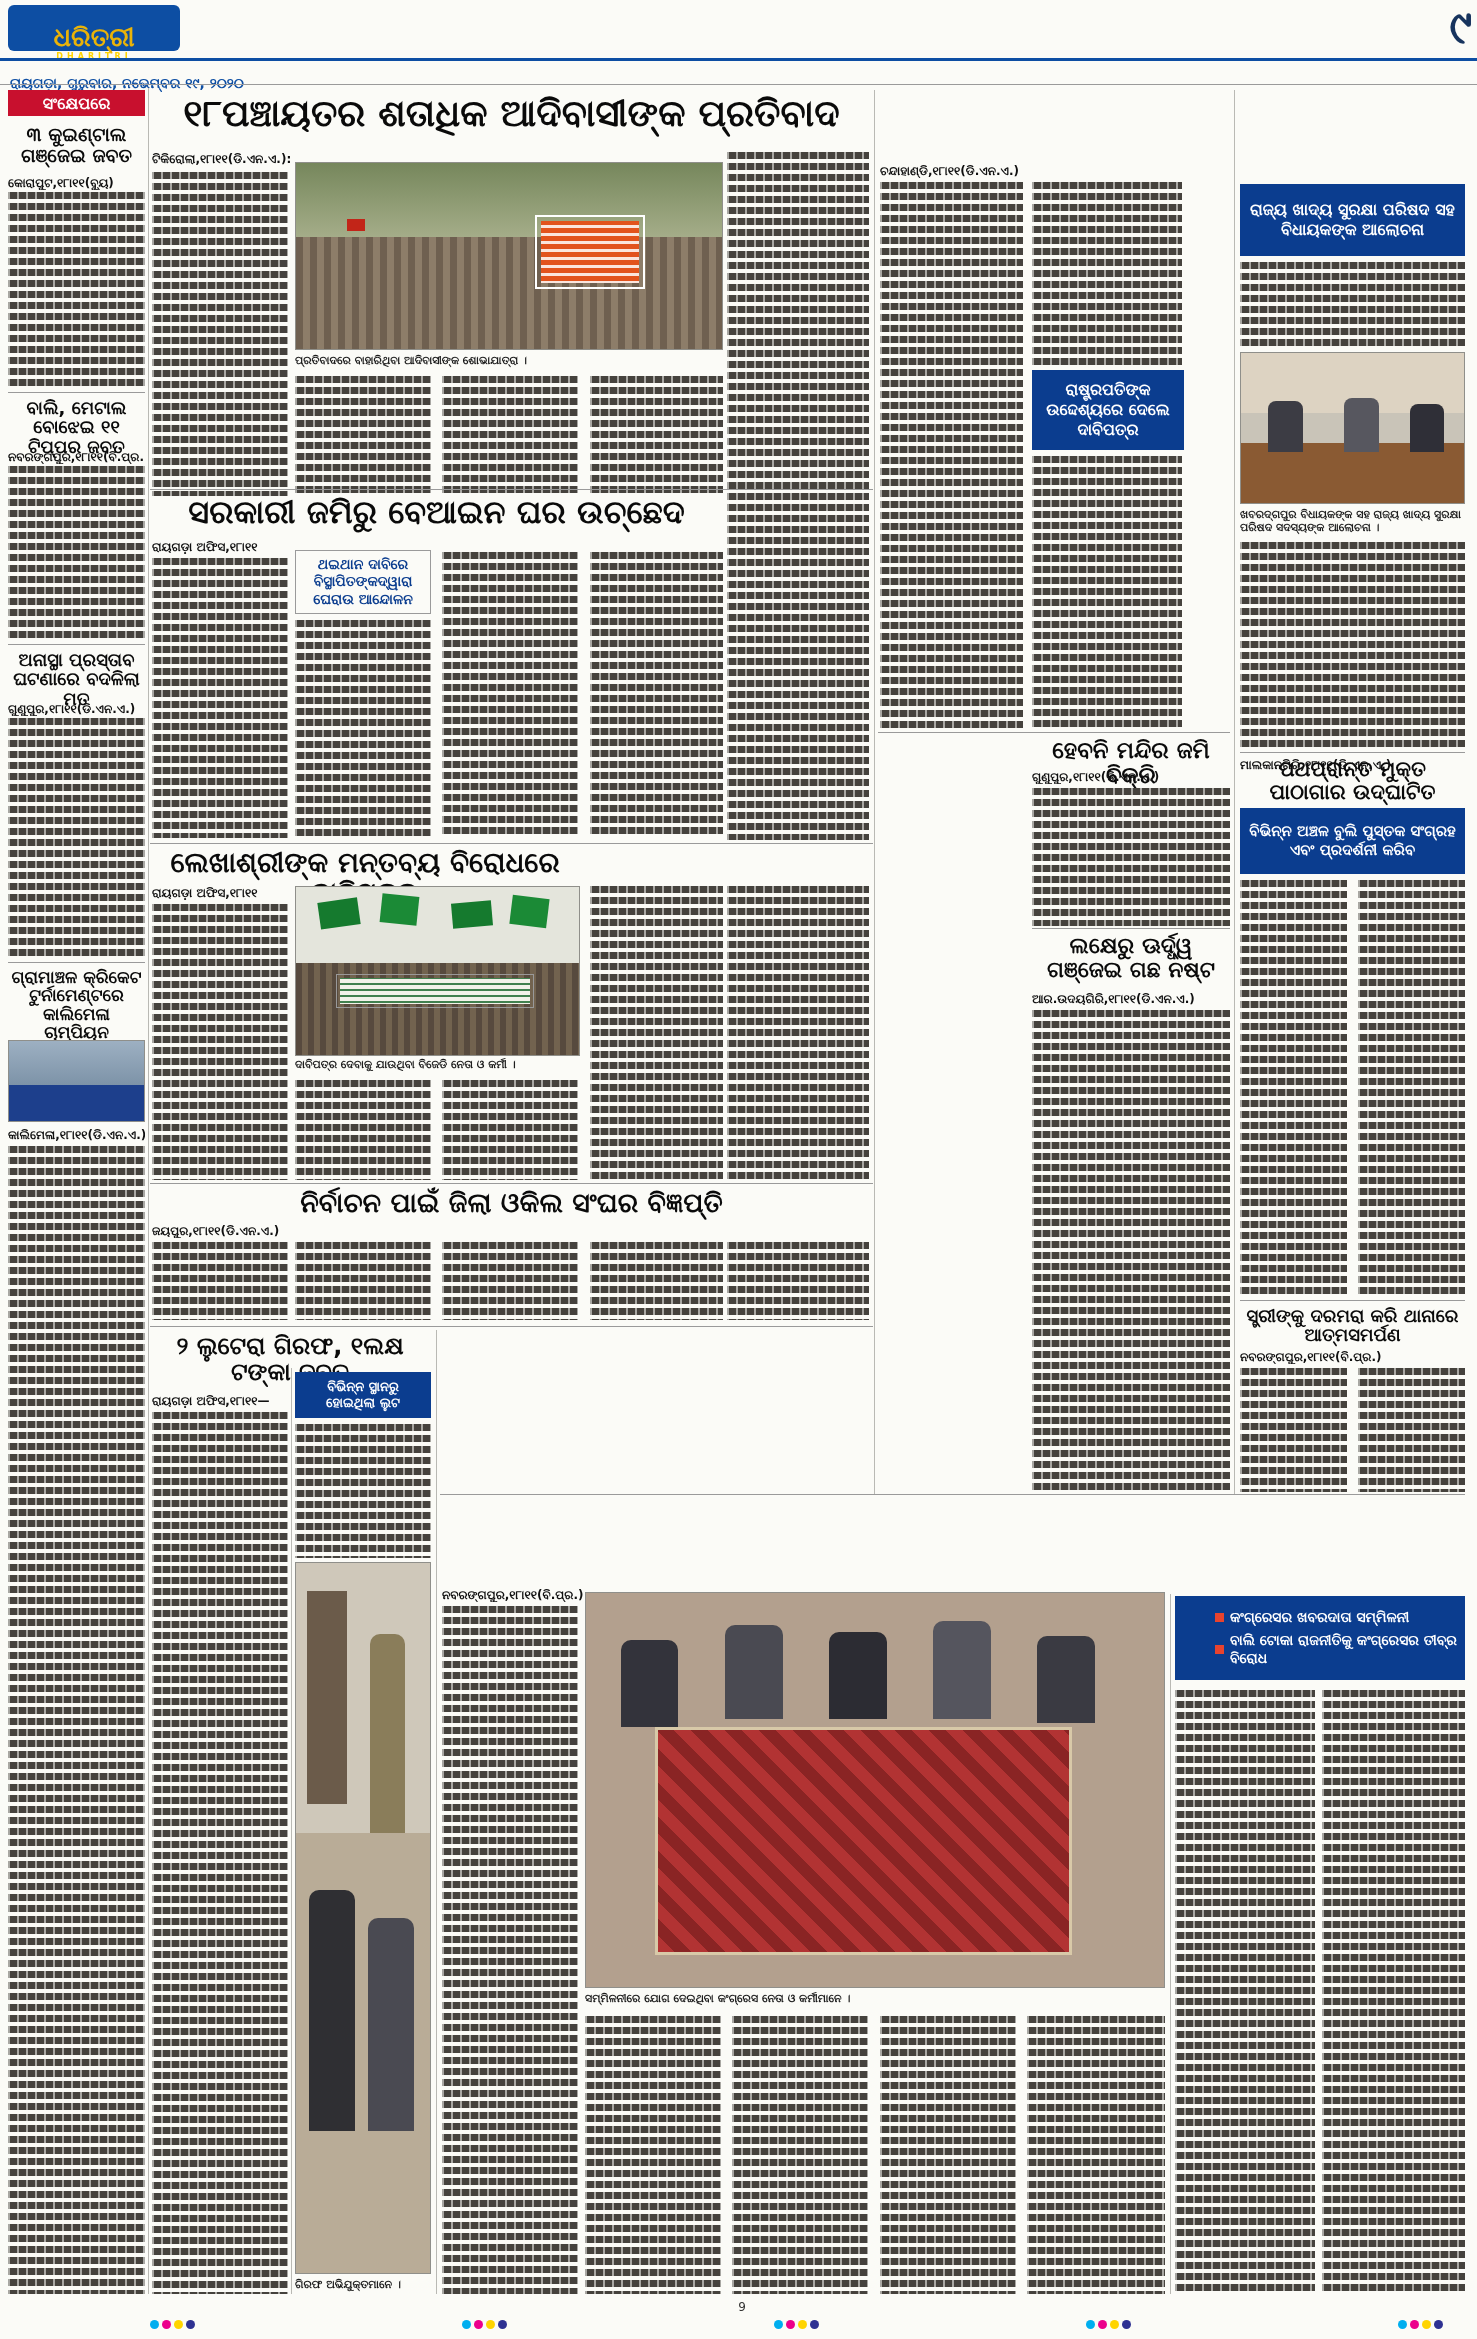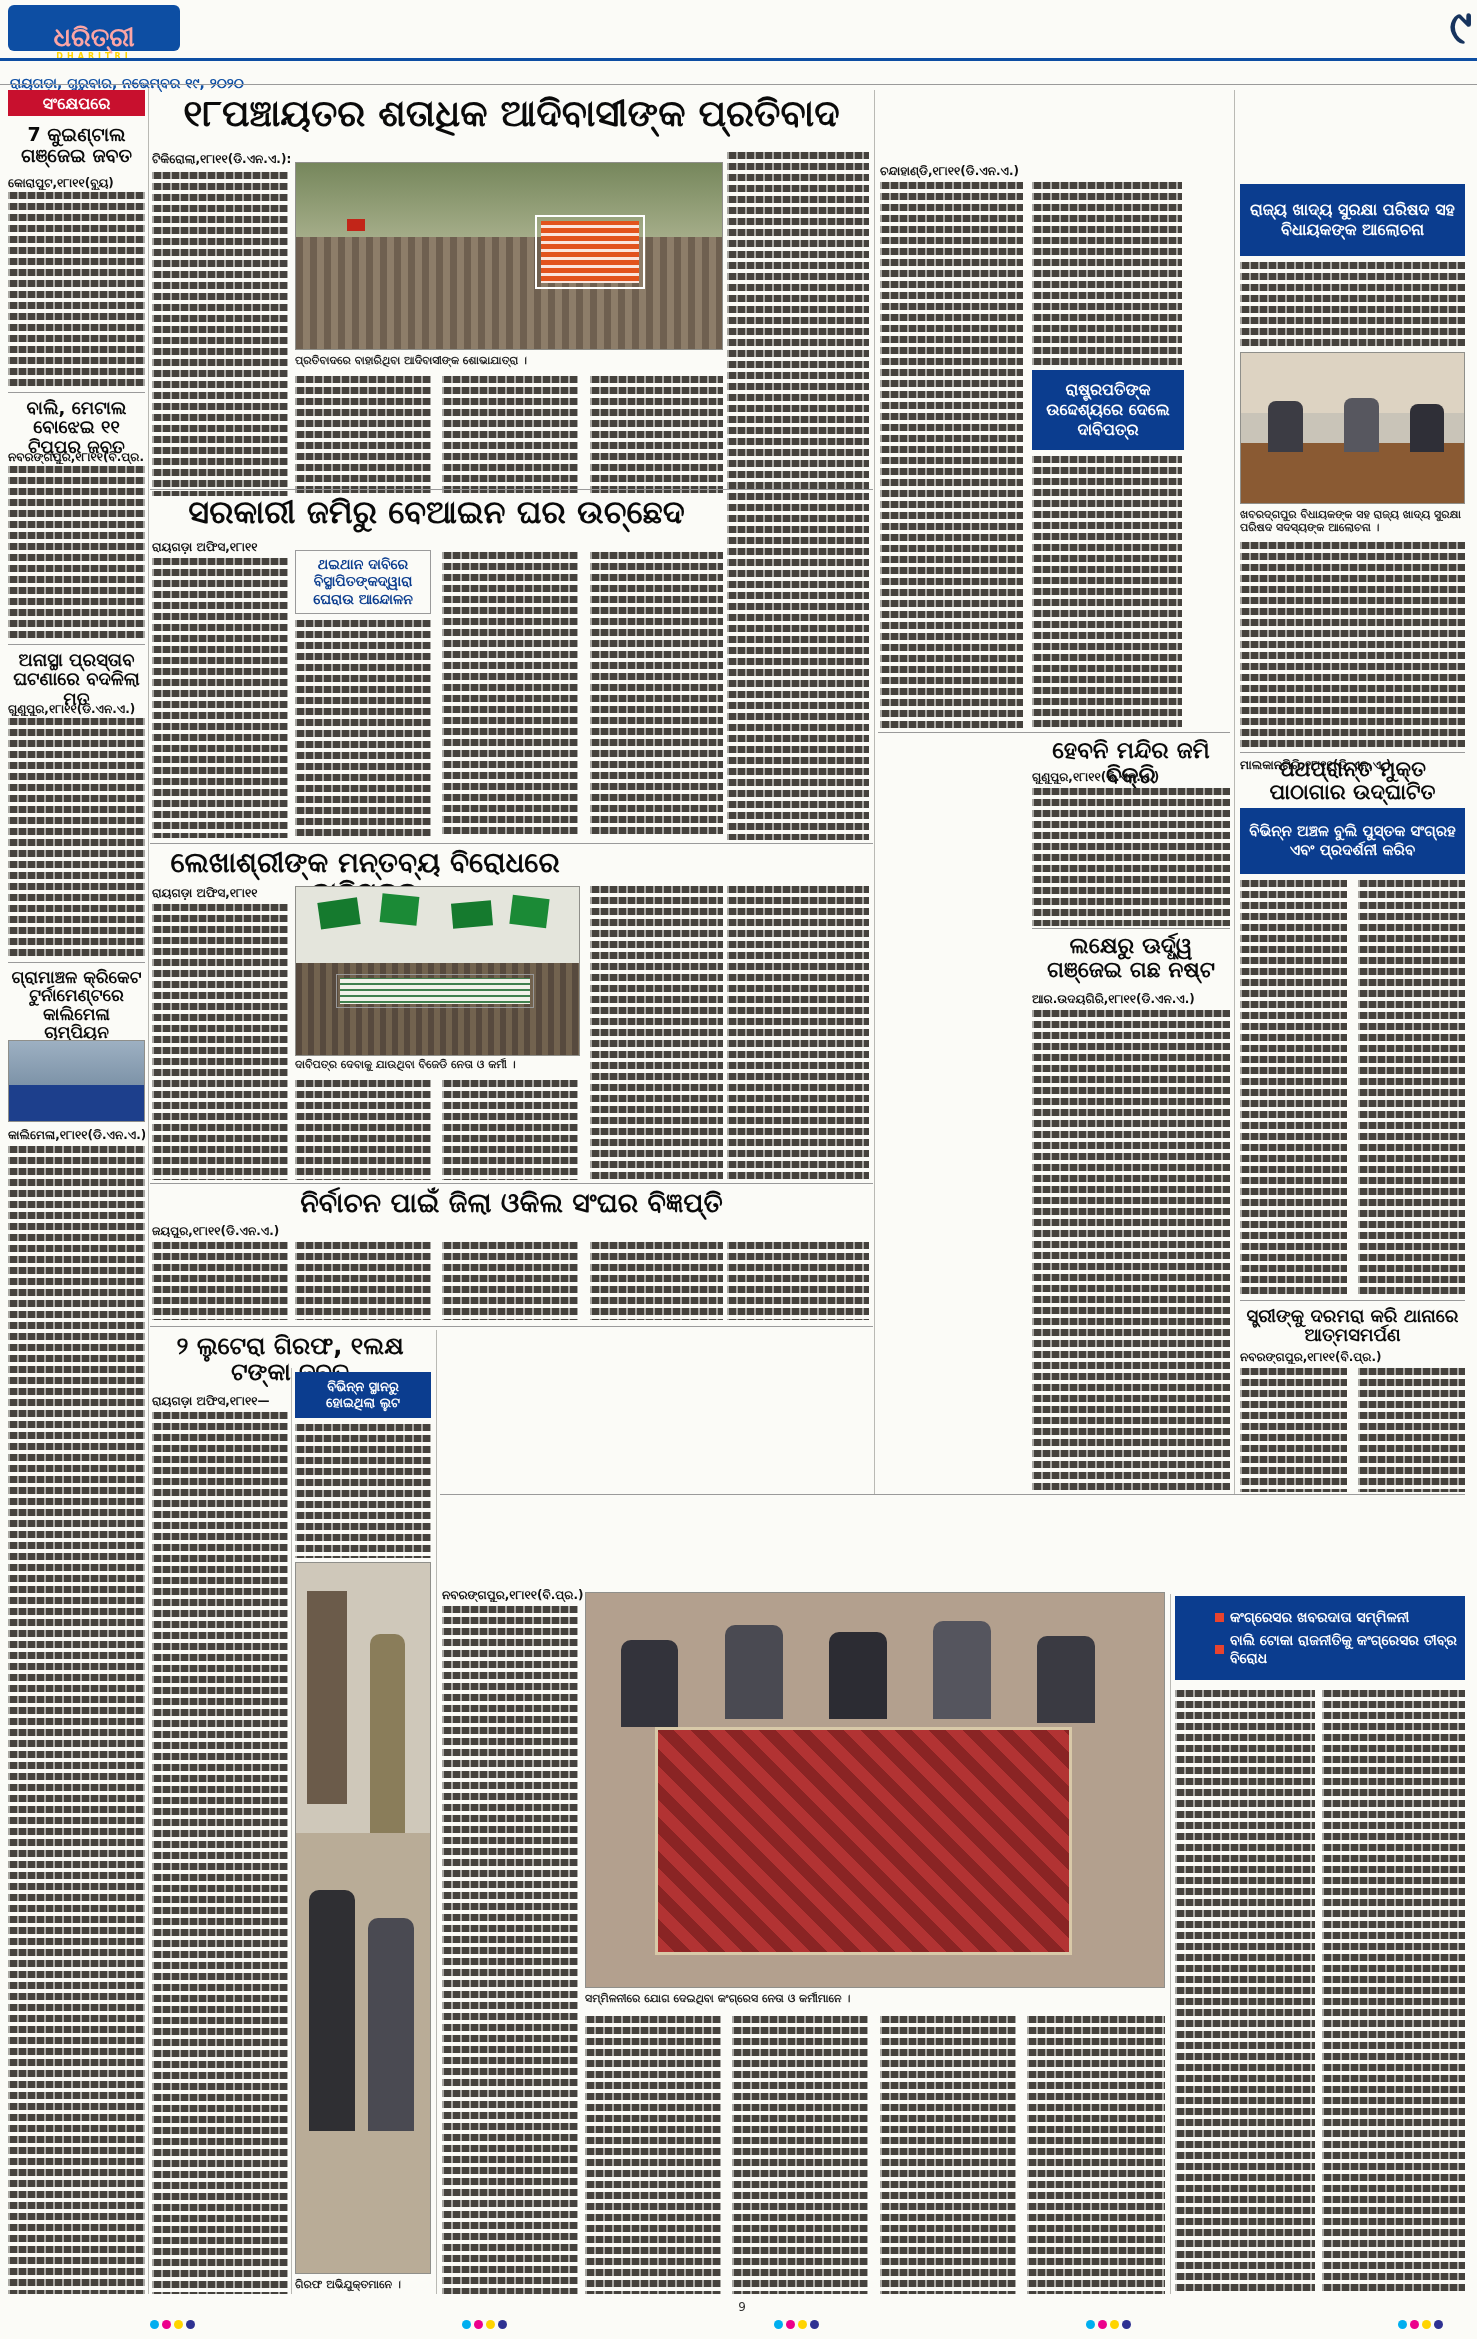--- a/index.html
+++ b/index.html
@@ -23,38 +23,38 @@
   .vrule { background:#b9b9b4; width:1px; }
   .photo { border:1px solid #8f8f8a; overflow:hidden; background:#c9c4b8; }
   .dot { width:9px; height:9px; border-radius:50%; display:inline-block; margin-right:3px; }
 </style>
 </head>
 <body>
 
 <div class="page">
 
   <div class="abs" style="left:8px;top:5px;width:172px;height:46px;background:#0d4ea3;border-radius:6px;display:flex;flex-direction:column;align-items:center;justify-content:center;">
-    <div style="color:#fca5a5;font-weight:700;font-size:26px;line-height:1;margin-top:29px;">ଧରିତ୍ରୀ</div>
+    <div style="color:#eab308;font-weight:700;font-size:26px;line-height:1;margin-top:29px;">ଧରିତ୍ରୀ</div>
     <div style="color:#ffd400;font-weight:700;font-size:8px;letter-spacing:4px;margin-top:2px;">DHARITRI</div>
   </div>
   <div class="abs" style="left:1402px;top:0px;width:70px;height:56px;font-size:46px;font-weight:700;color:#17345e;text-align:right;">୯</div>
   <div class="abs" style="left:0;top:58px;width:1477px;height:3px;background:#0d4ea3;"></div>
   <div class="abs" style="left:10px;top:63px;width:520px;height:18px;font-size:14px;font-weight:700;color:#0d4ea3;margin-top:12px;">ରାୟଗଡ଼ା, ଗୁରୁବାର, ନଭେମ୍ବର ୧୯, ୨୦୨୦</div>
   <div class="abs hrule" style="left:0;top:84px;width:1477px;"></div>
 
   <div class="abs vrule" style="left:148px;top:88px;height:2206px;"></div>
   <div class="abs vrule" style="left:874px;top:90px;height:1404px;"></div>
   <div class="abs vrule" style="left:1234px;top:90px;height:1404px;"></div>
   <div class="abs vrule" style="left:436px;top:1330px;height:964px;"></div>
   <div class="abs vrule" style="left:291px;top:1368px;height:926px;"></div>
   <div class="abs vrule" style="left:1170px;top:1594px;height:700px;"></div>
 
   <div class="abs" style="left:8px;top:90px;width:137px;height:26px;background:#c8102e;color:#fff;font-weight:700;font-size:16px;display:flex;align-items:center;justify-content:center;">ସଂକ୍ଷେପରେ</div>
 
-  <div class="abs hl" style="left:8px;top:124px;width:137px;height:48px;font-size:19px;">7 କୁଇଣ୍ଟାଲ ଗଞ୍ଜେଇ ଜବତ</div>
+  <div class="abs hl" style="left:8px;top:124px;width:137px;height:48px;font-size:19px;">୩ କୁଇଣ୍ଟାଲ ଗଞ୍ଜେଇ ଜବତ</div>
   <div class="abs date" style="left:8px;top:176px;width:137px;">କୋରାପୁଟ,୧୮ା୧୧(ବ୍ୟୁ)</div>
   <div class="abs sim" style="left:8px;top:192px;width:137px;height:196px;"></div>
   <div class="abs hrule" style="left:8px;top:392px;width:137px;"></div>
 
   <div class="abs hl" style="left:8px;top:398px;width:137px;height:48px;font-size:18px;">ବାଲି, ମେଟାଲ ବୋଝେଇ ୧୧ ଟିପ୍ପର ଜବତ</div>
   <div class="abs date" style="left:8px;top:450px;width:137px;">ନବରଙ୍ଗପୁର,୧୮ା୧୧(ବି.ପ୍ର.)</div>
   <div class="abs sim" style="left:8px;top:466px;width:137px;height:172px;"></div>
   <div class="abs hrule" style="left:8px;top:644px;width:137px;"></div>
 
   <div class="abs hl" style="left:8px;top:650px;width:137px;height:48px;font-size:18px;">ଅନାସ୍ଥା ପ୍ରସ୍ତାବ ଘଟଣାରେ ବଦଳିଲା ମତ</div>

